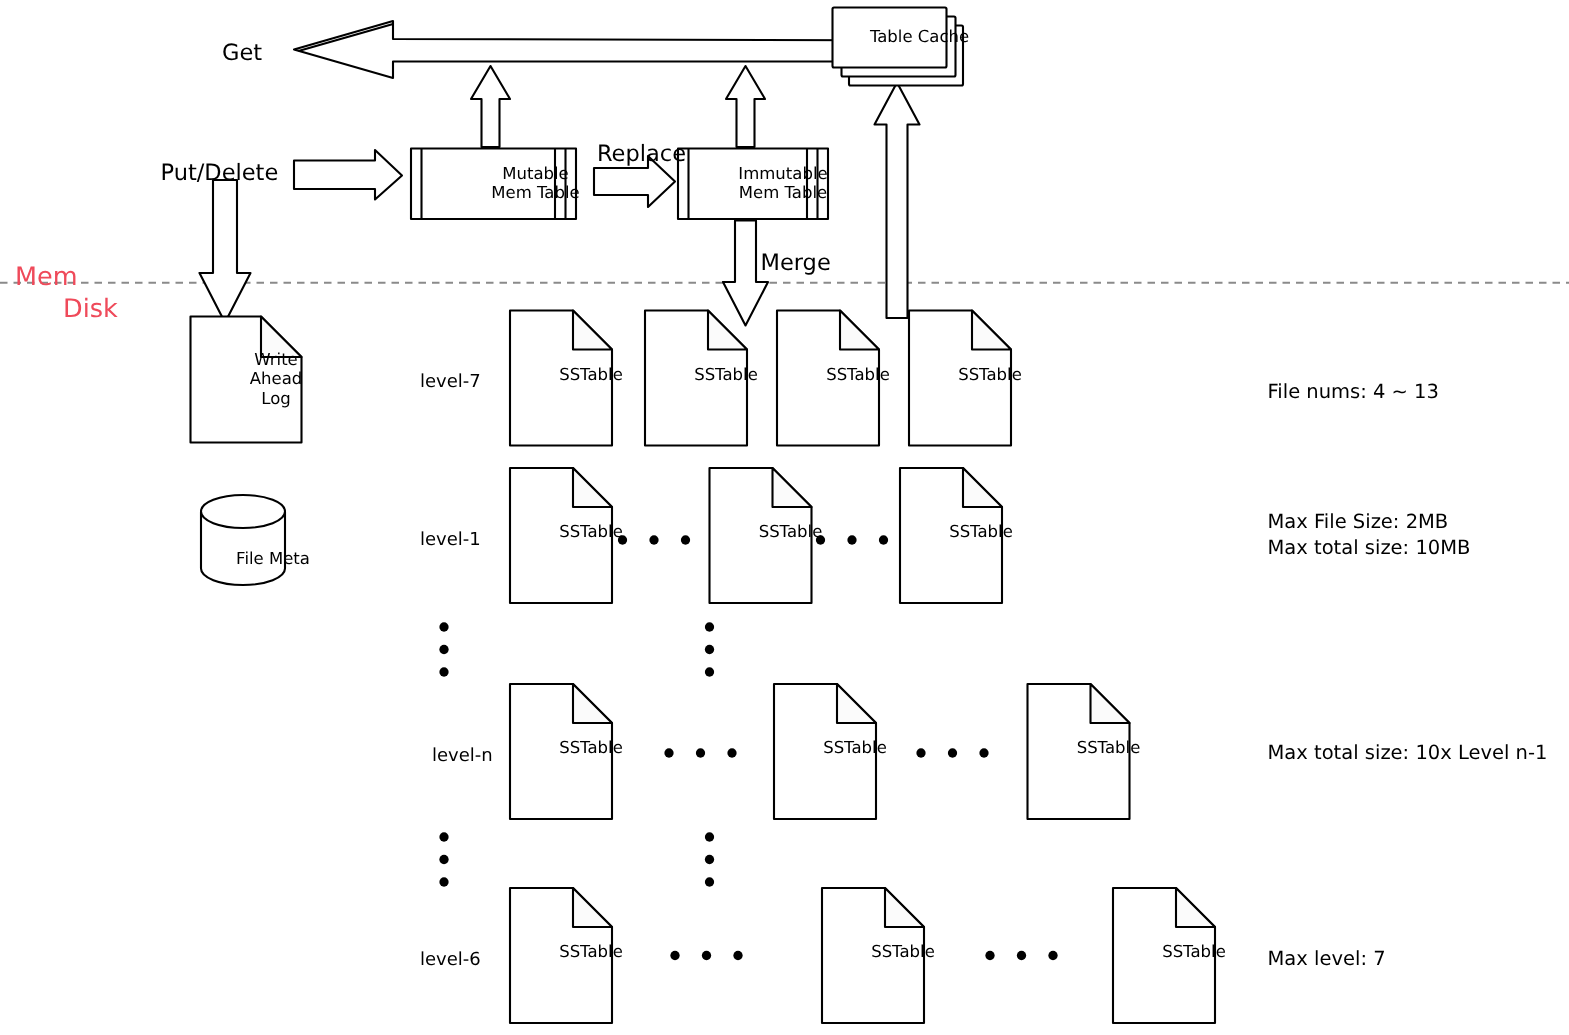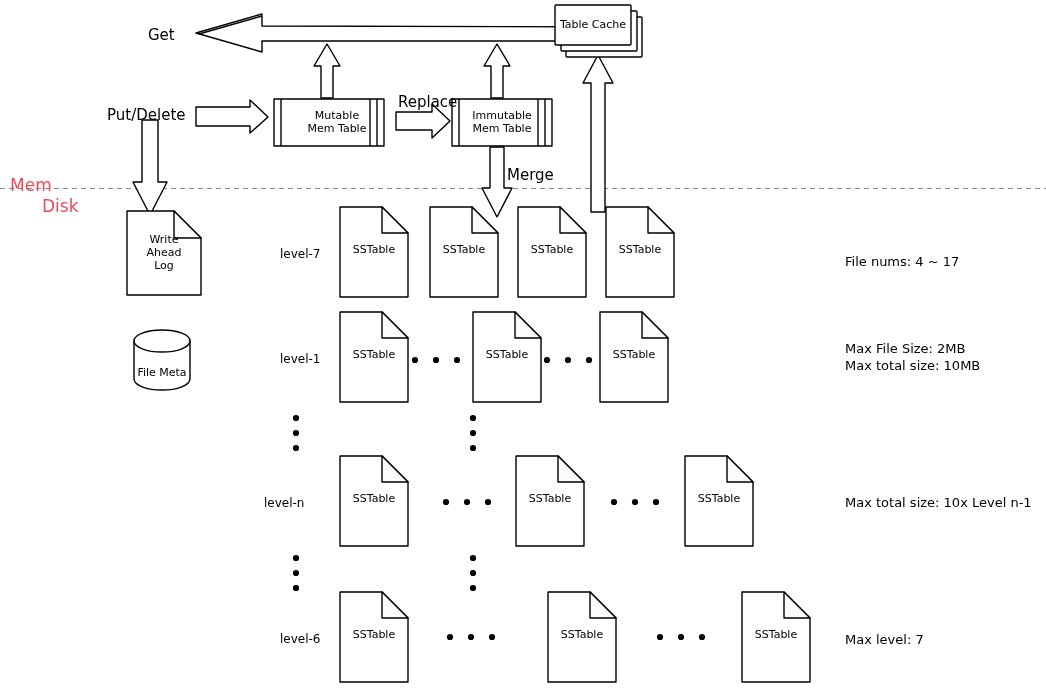--- a/index.html
+++ b/index.html
@@ -40,20 +40,21 @@
     pointer-events: none;
   }
   .node-text {
     position: absolute;
     text-align: center;
     color: #000;
     font-size: 11px;
     line-height: 13px;
     white-space: pre-line;
     font-family: "DejaVu Sans", "Liberation Sans", sans-serif;
+    margin-left: 20px;
   }
   .sst-text { font-size: 11px; }
 </style>
 </head>
 <body>
 
 <div id="canvas">
 
   <svg class="svg-layer" viewBox="0 0 1046 690">
     <defs>
@@ -264,28 +265,28 @@
 Log</div>
 
   <div class="node-text" style="left:131px; top:366px; width:62px;">File Meta</div>
 
   <div id="level-text">
       <div class="lbl level-lbl" style="left: 280px; top: 247px;">level-7</div>
       <div class="node-text sst-text" style="left: 340px; top: 243px; width: 68px;">SSTable</div>
       <div class="node-text sst-text" style="left: 430px; top: 243px; width: 68px;">SSTable</div>
       <div class="node-text sst-text" style="left: 518px; top: 243px; width: 68px;">SSTable</div>
       <div class="node-text sst-text" style="left: 606px; top: 243px; width: 68px;">SSTable</div>
-      <div class="lbl note-lbl" style="left: 845px; top: 253px; white-space: pre-line;">File nums: 4 ~ 17</div>
+      <div class="lbl note-lbl" style="left: 845px; top: 253px; white-space: pre-line;">File nums: 4 ~ 13</div>
       <div class="lbl level-lbl" style="left: 280px; top: 352px;">level-1</div>
       <div class="node-text sst-text" style="left: 340px; top: 348px; width: 68px;">SSTable</div>
       <div class="node-text sst-text" style="left: 473px; top: 348px; width: 68px;">SSTable</div>
       <div class="node-text sst-text" style="left: 600px; top: 348px; width: 68px;">SSTable</div>
       <div class="lbl note-lbl" style="left: 845px; top: 340px; white-space: pre-line;">Max File Size: 2MB
 Max total size: 10MB</div>
-      <div class="lbl level-lbl" style="left: 264px; top: 496px;">level-n</div>
+      <div class="lbl level-lbl" style="left: 288px; top: 496px;">level-n</div>
       <div class="node-text sst-text" style="left: 340px; top: 492px; width: 68px;">SSTable</div>
       <div class="node-text sst-text" style="left: 516px; top: 492px; width: 68px;">SSTable</div>
       <div class="node-text sst-text" style="left: 685px; top: 492px; width: 68px;">SSTable</div>
       <div class="lbl note-lbl" style="left: 845px; top: 494px; white-space: pre-line;">Max total size: 10x Level n-1</div>
       <div class="lbl level-lbl" style="left: 280px; top: 632px;">level-6</div>
       <div class="node-text sst-text" style="left: 340px; top: 628px; width: 68px;">SSTable</div>
       <div class="node-text sst-text" style="left: 548px; top: 628px; width: 68px;">SSTable</div>
       <div class="node-text sst-text" style="left: 742px; top: 628px; width: 68px;">SSTable</div>
       <div class="lbl note-lbl" style="left: 845px; top: 631px; white-space: pre-line;">Max level: 7</div>
     </div>

